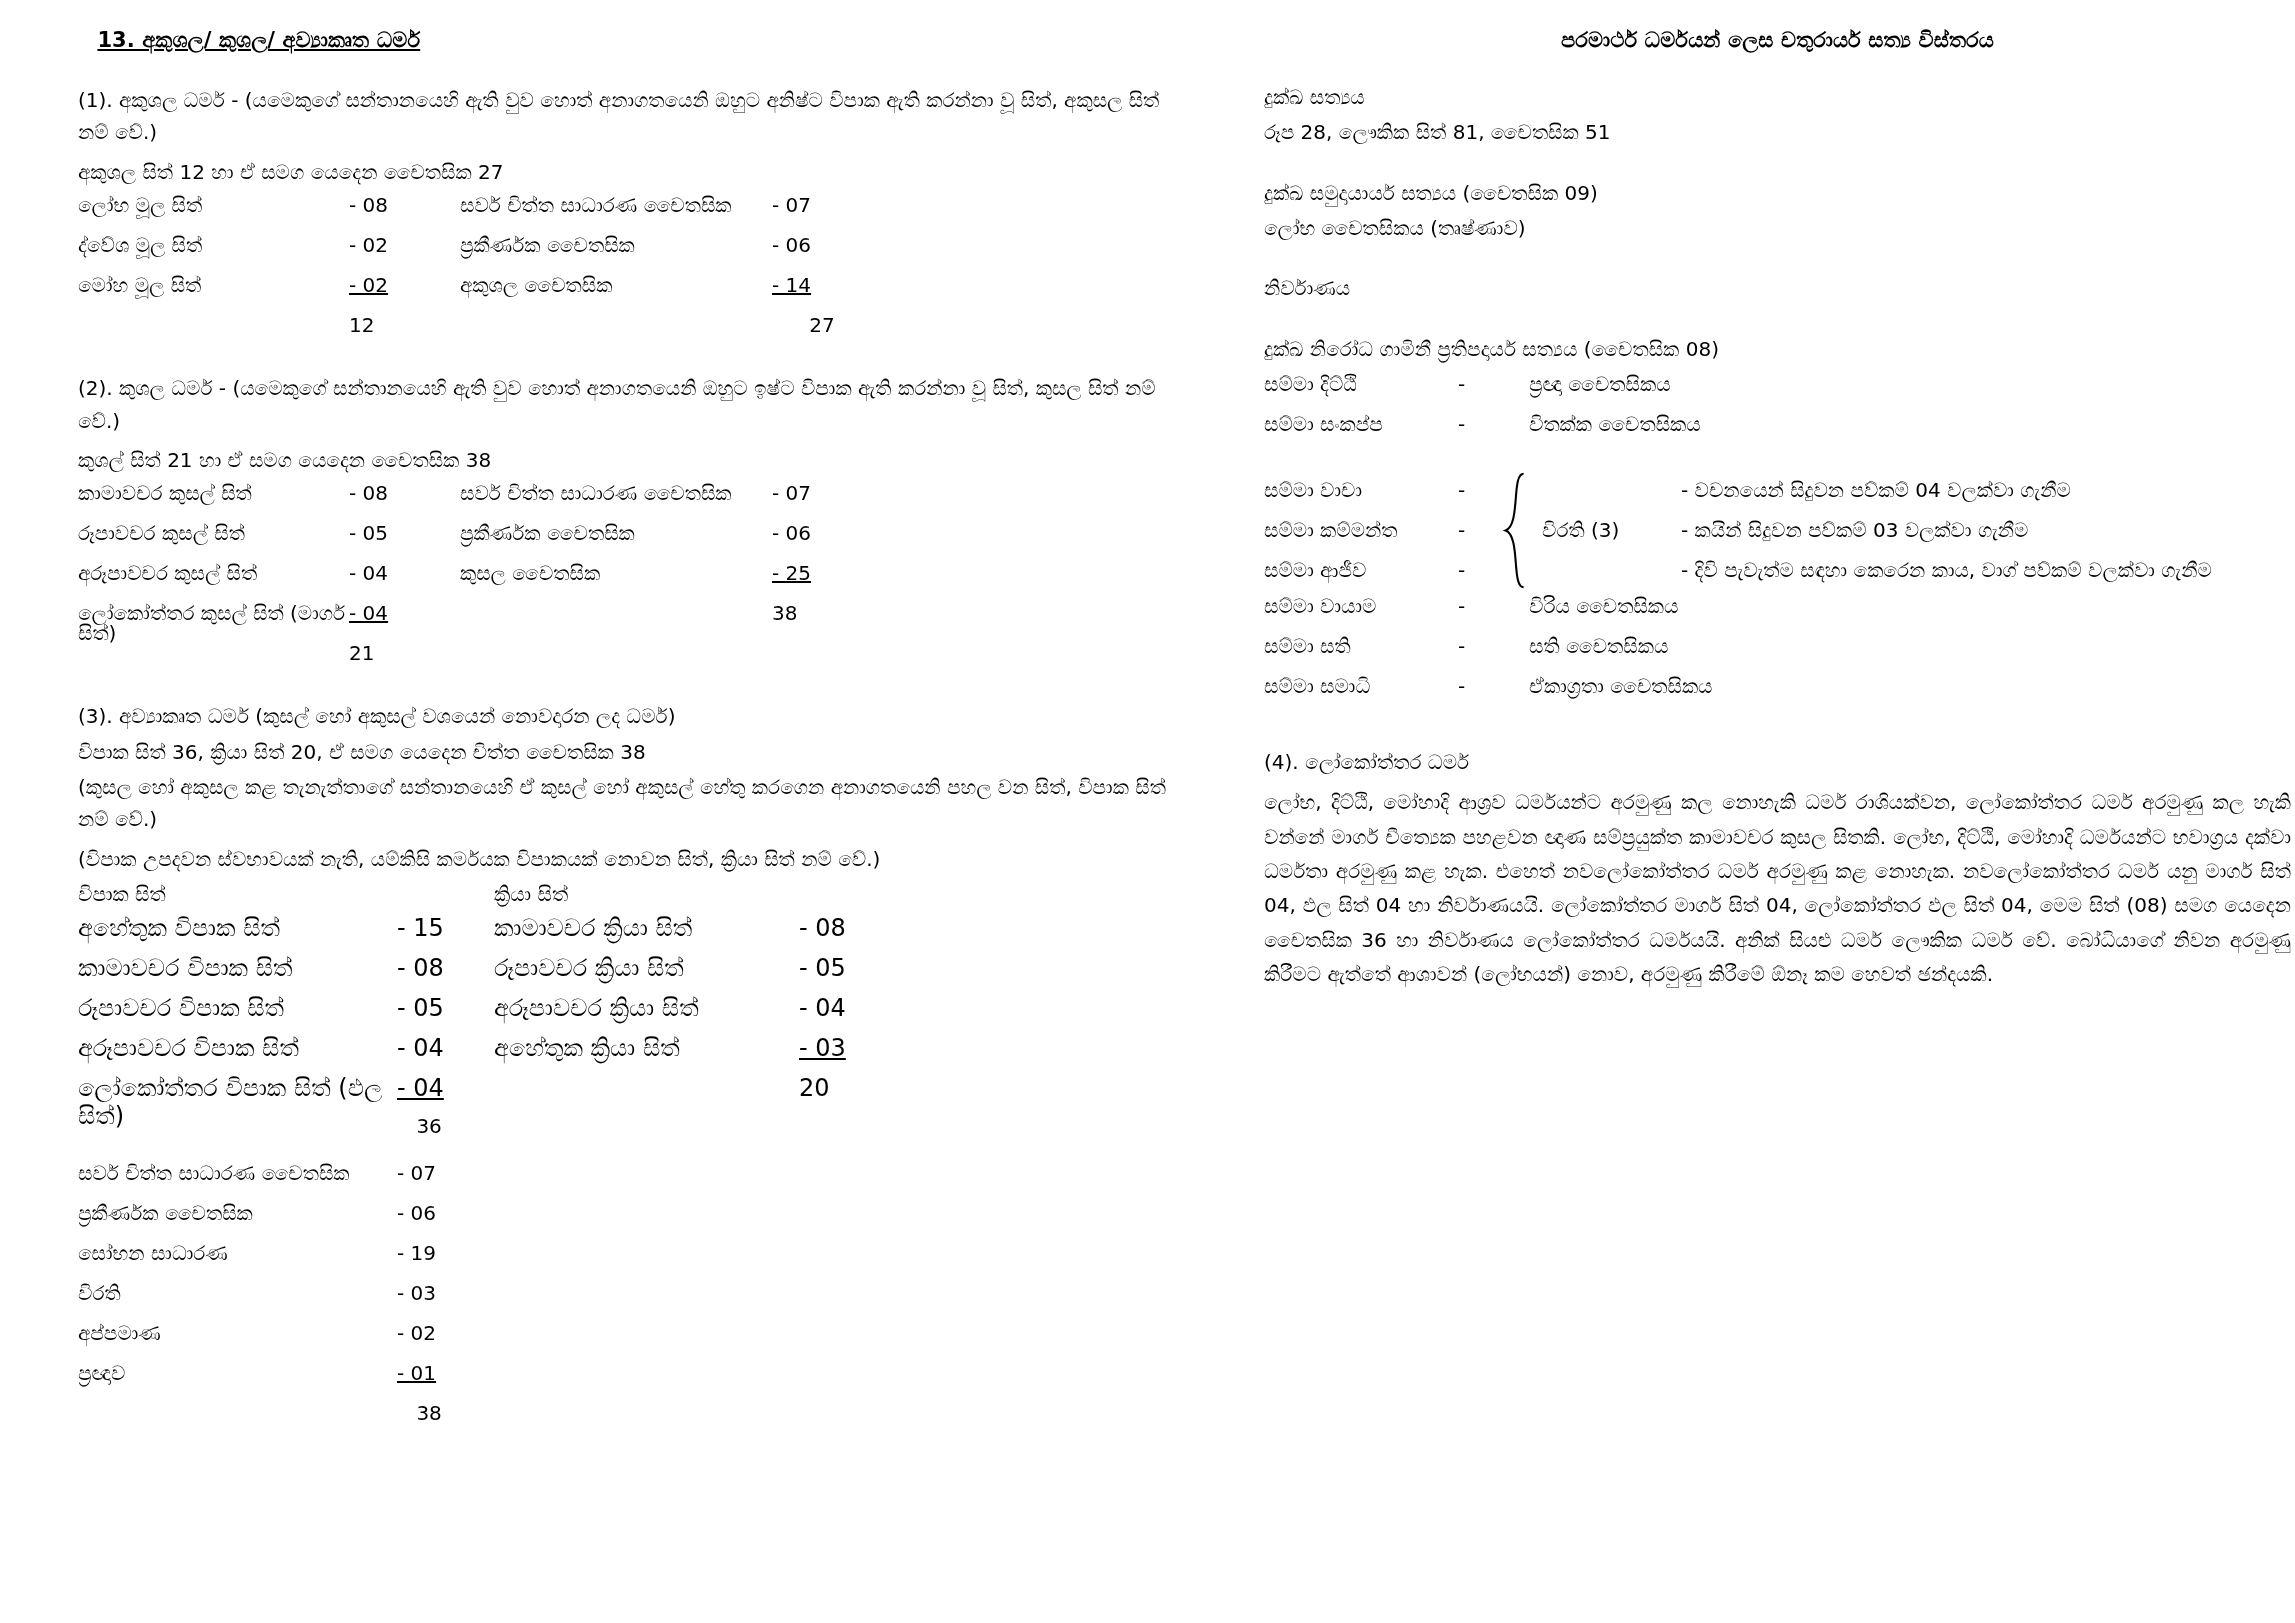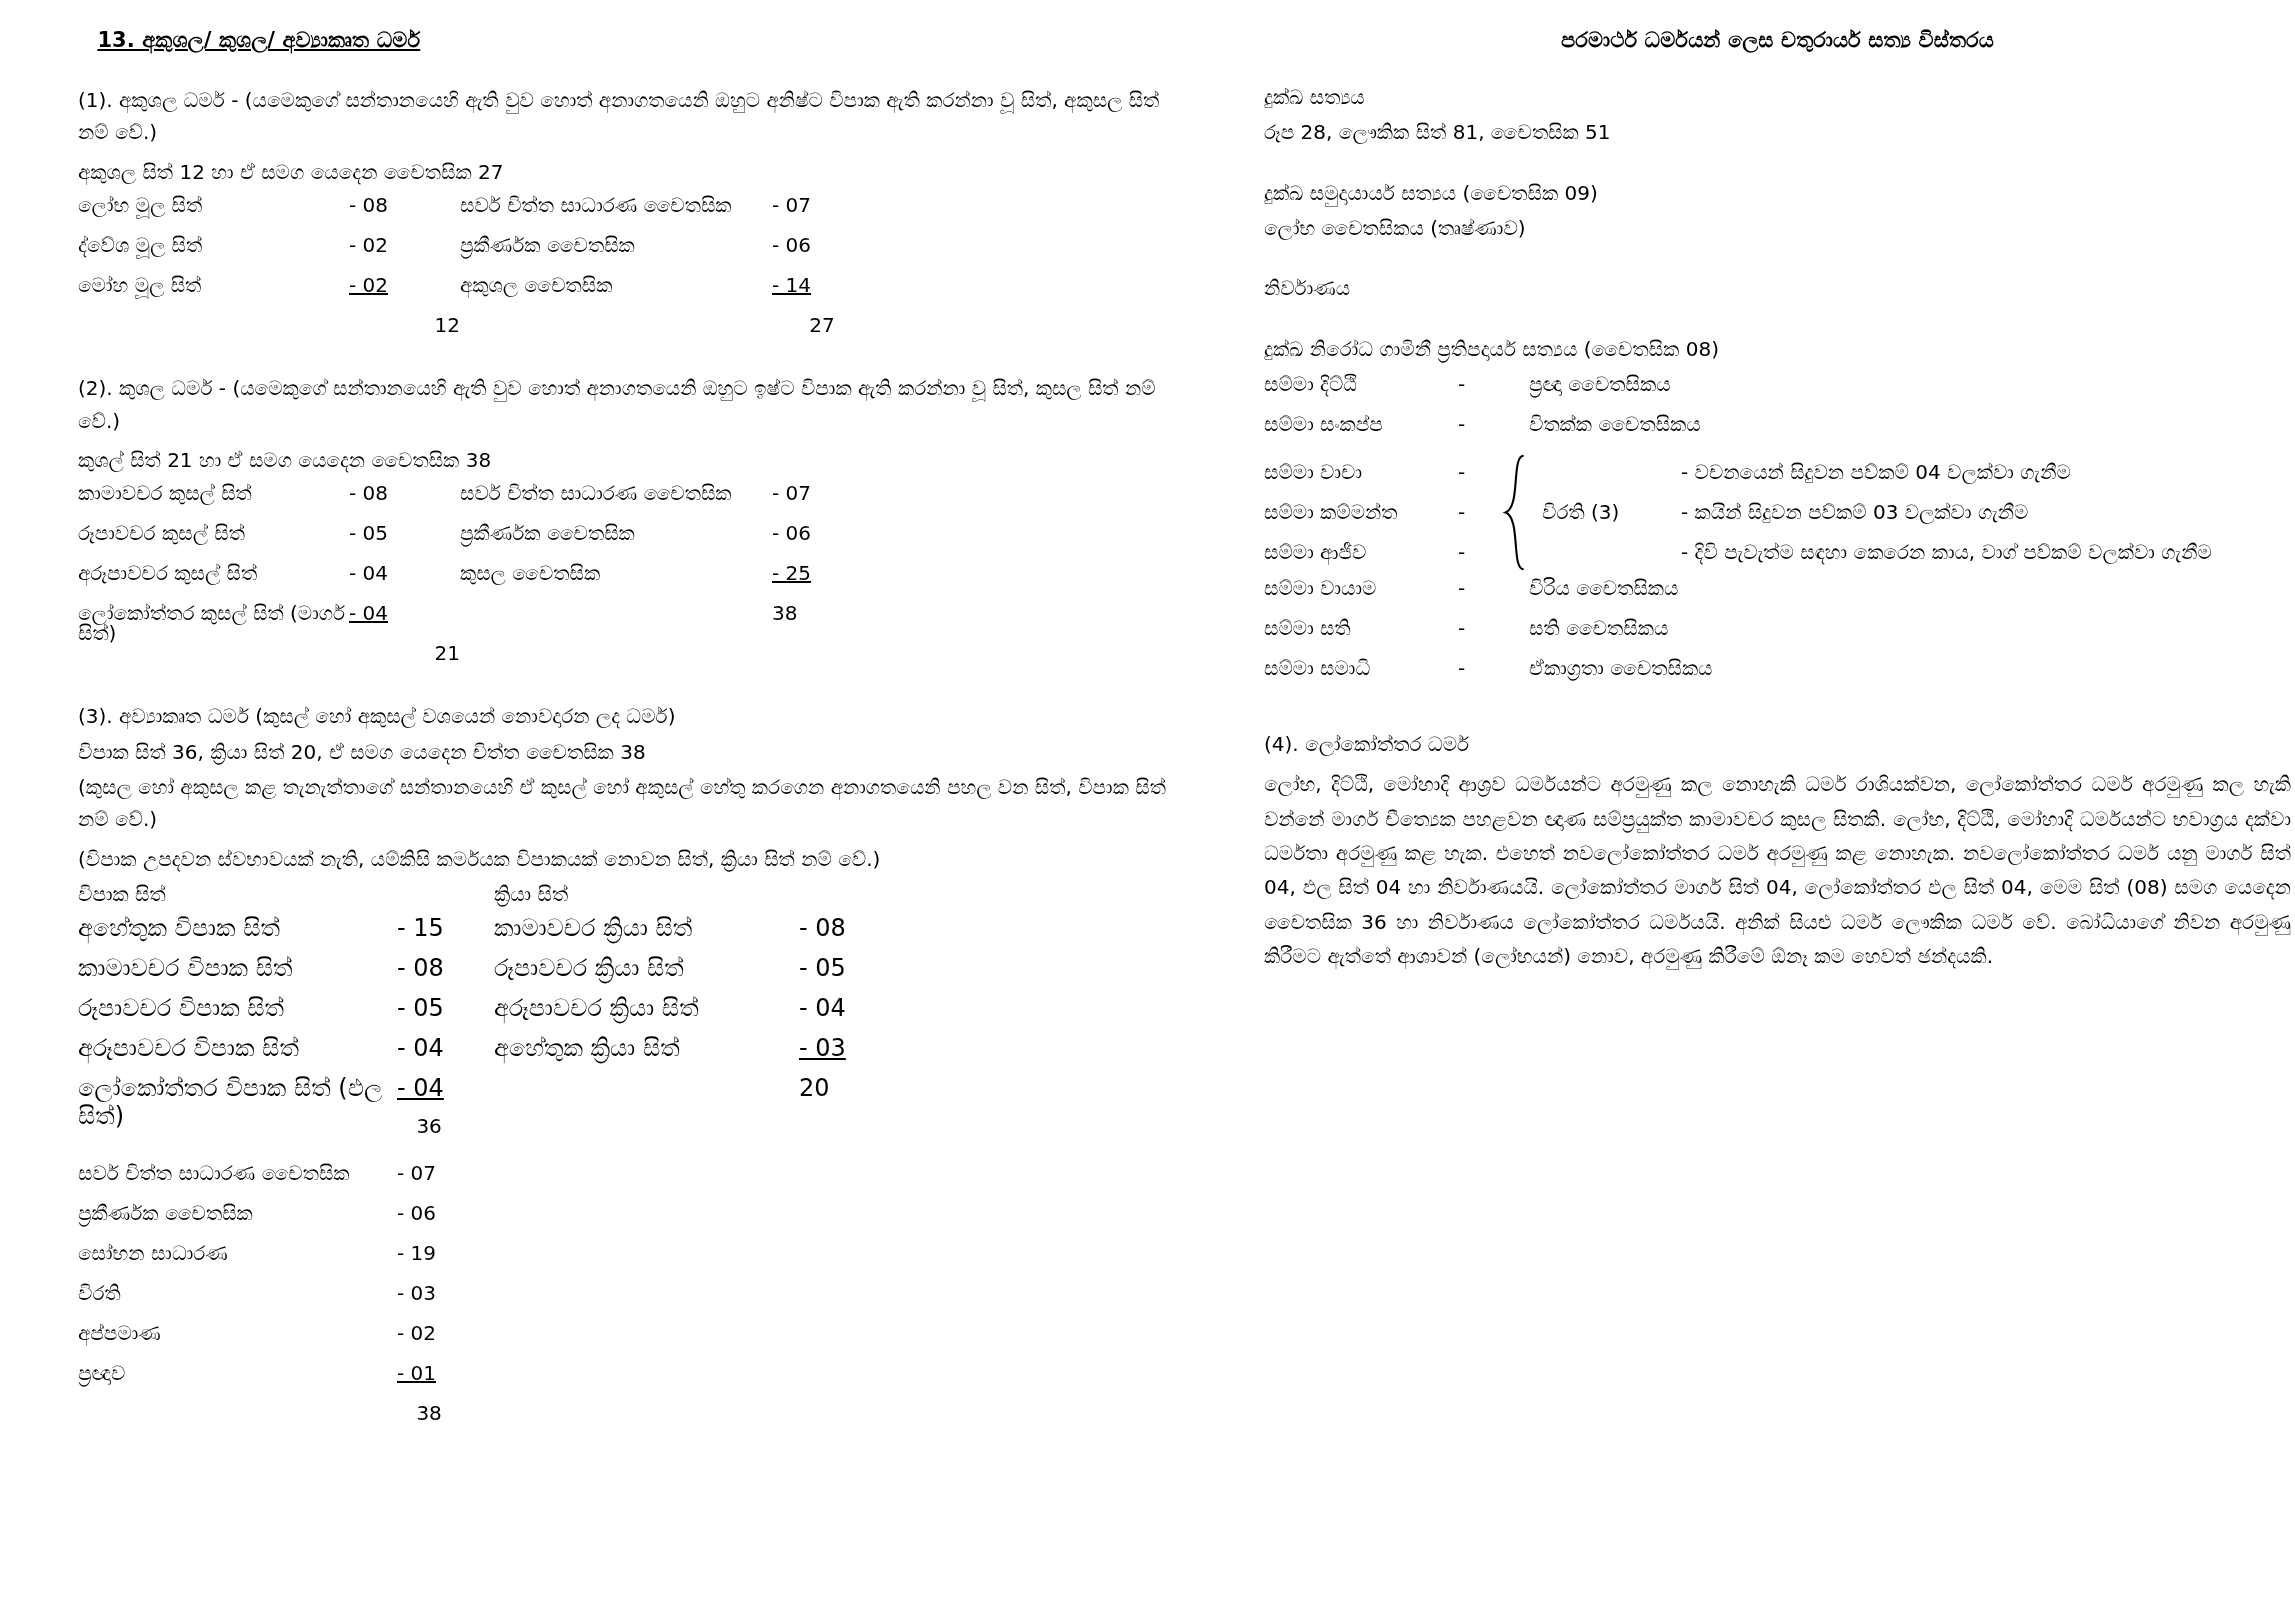--- a/index.html
+++ b/index.html
@@ -86,21 +86,21 @@
 
   .uline { text-decoration: underline; }
   .sumrow {
     display: flex;
     font-size: 20px;
     line-height: 1.0;
     height: 36px;
   }
   .sumrow .s1 { width: 271px; flex: 0 0 271px; }
   .sumrow .s2 { width: 312px; flex: 0 0 312px; padding-left: 22px; }
-  .sumrow .s3 { width: 111px; flex: 0 0 111px; text-align: right; }
+  .sumrow .s3 { width: 111px; flex: 0 0 111px; }
   .sumrow .s4 { width: 215px; flex: 0 0 215px; padding-left: 15.3px; }
 
   
   .subhead {
     display: flex;
     font-size: 20px;
     margin-bottom: 8.3px;
   }
   .subhead .h1 { width: 416px; flex: 0 0 416px; }
   .subhead .h2 { width: 416px; flex: 0 0 416px; }
@@ -145,20 +145,21 @@
   }
   .prow .p1 { width: 194px; flex: 0 0 194px; }
   .prow .p2 { width: 42px;  flex: 0 0 42px; }
   .prow .p3 { flex: 1 1 auto; margin-left: 29px; }
 
   .brace-block {
     position: relative;
     display: flex;
     align-items: stretch;
     margin-bottom: 2.8px;
+    margin-top: 18px;
   }
   .brace-labels {
     width: 194px;
     flex: 0 0 194px;
   }
   .brace-labels .bl {
     font-size: 20px;
     height: 40px;
     line-height: 40px;
   }

